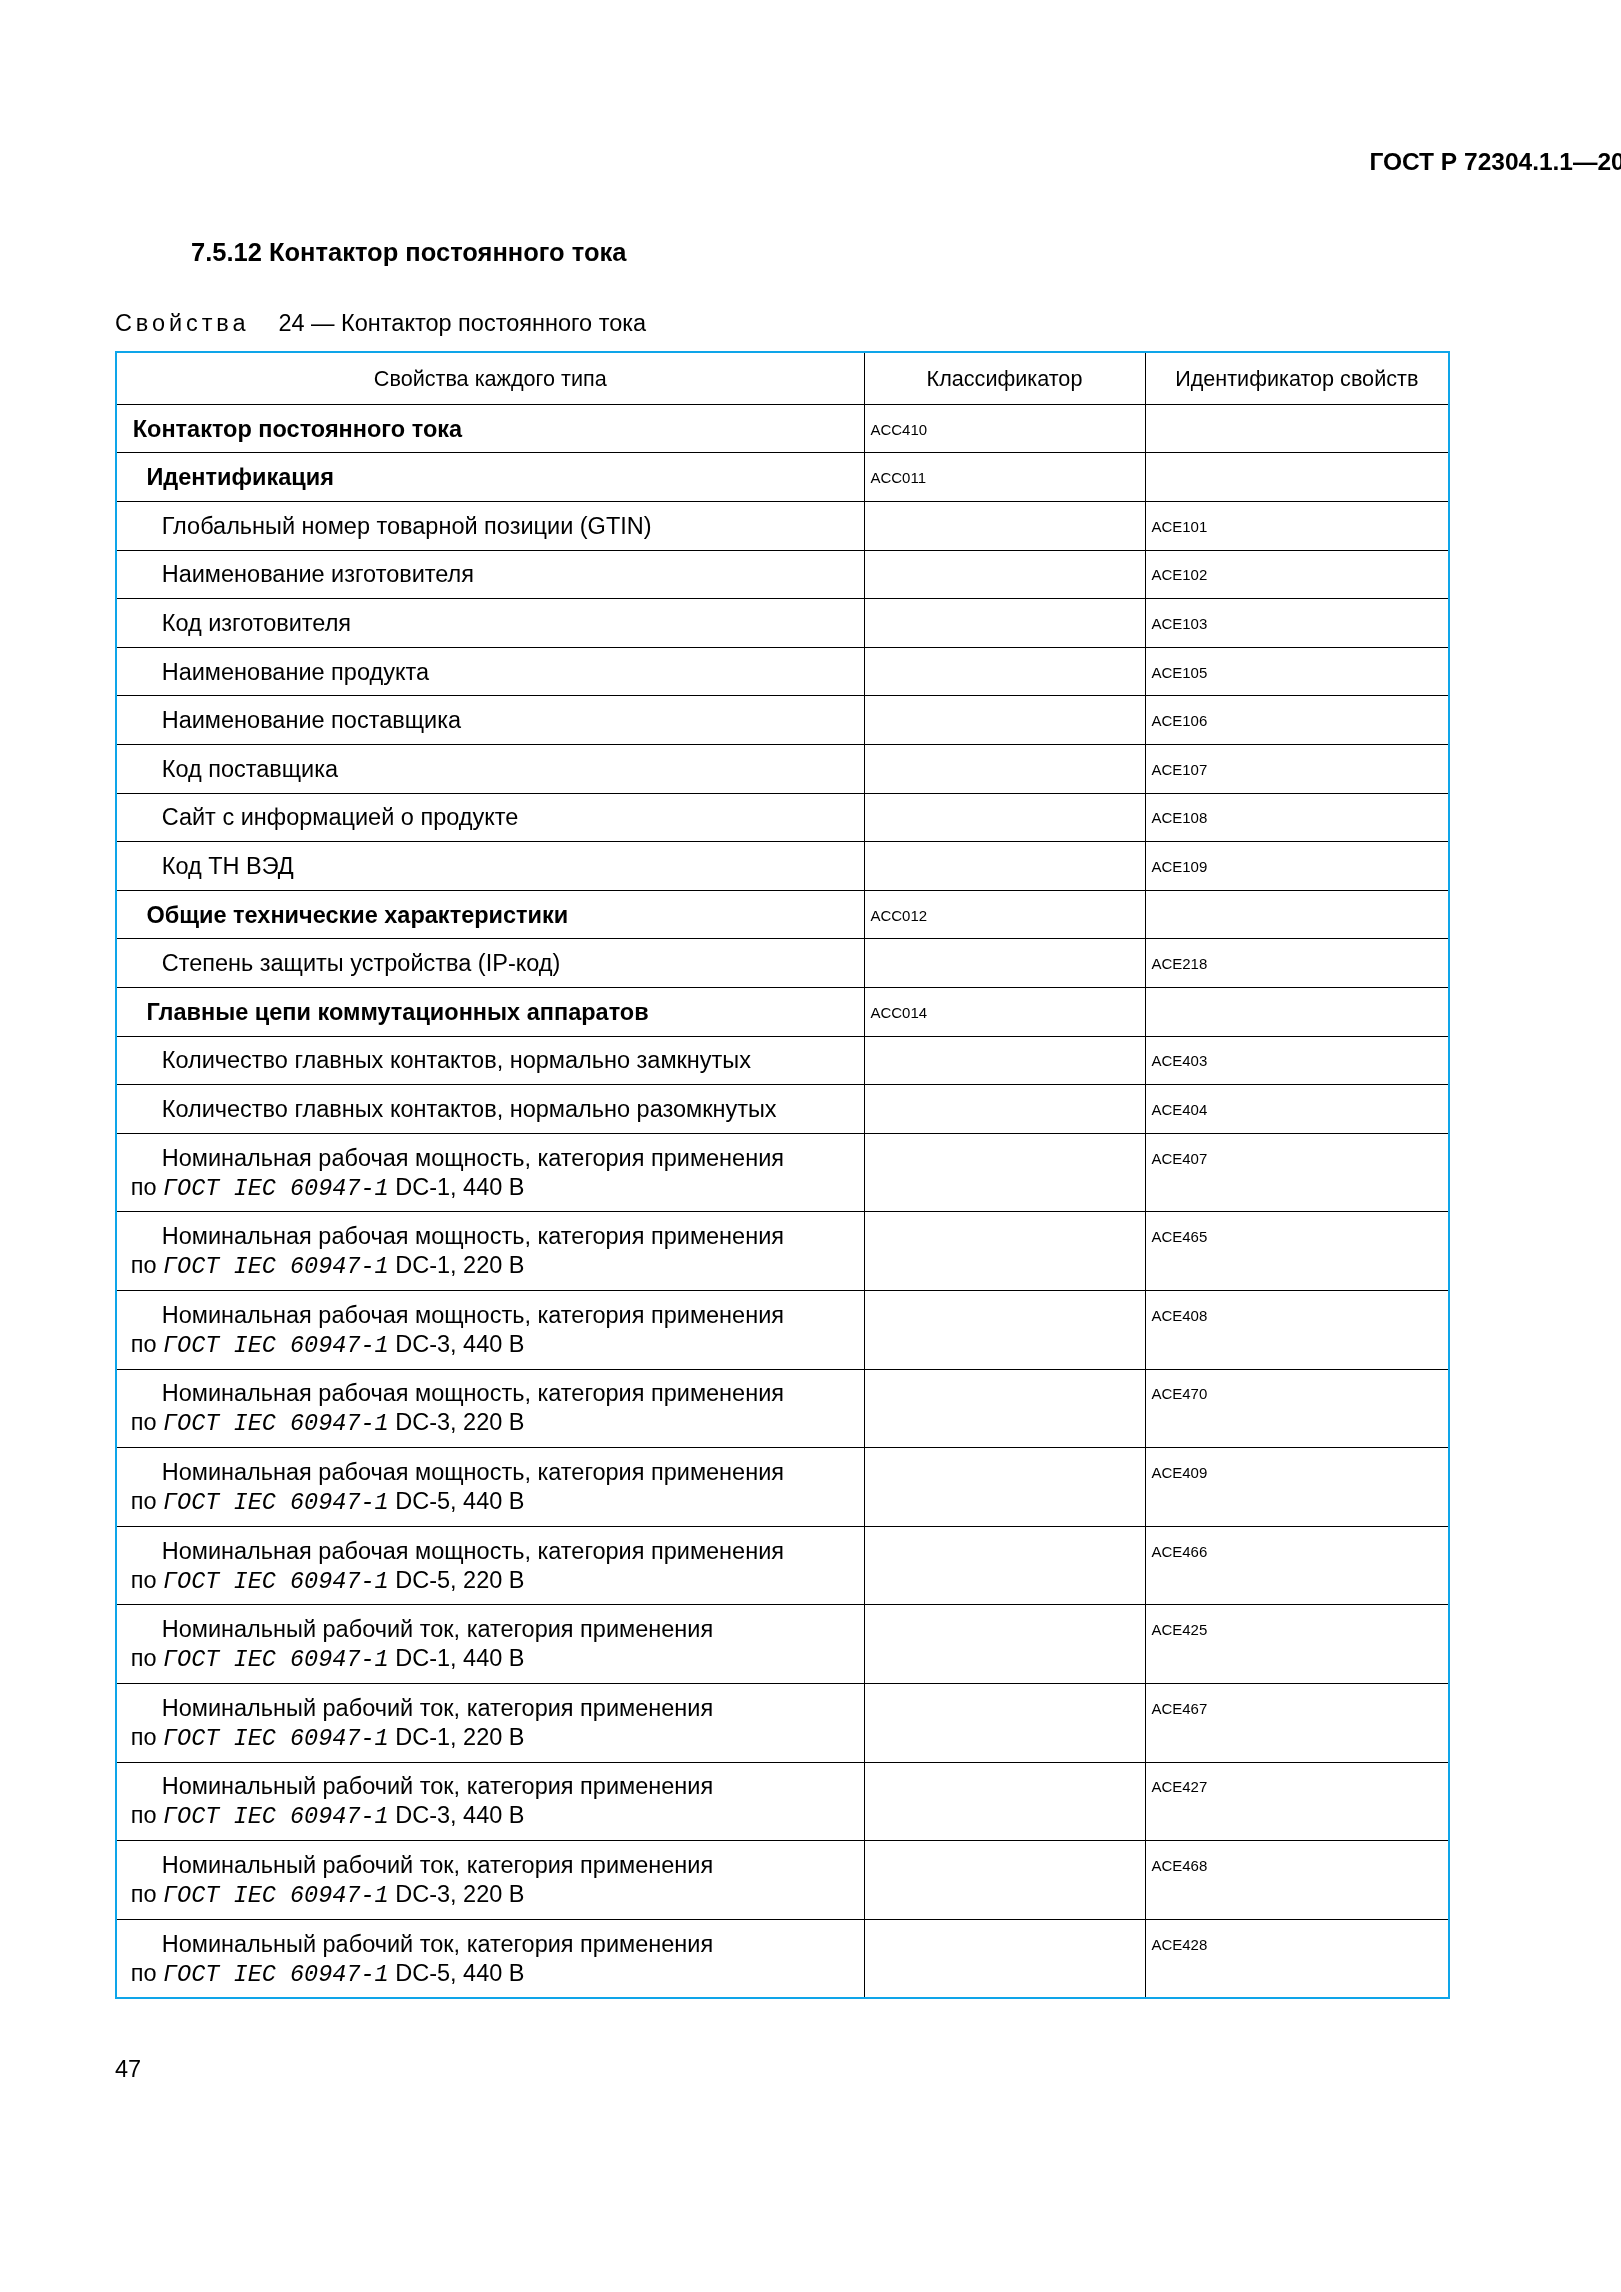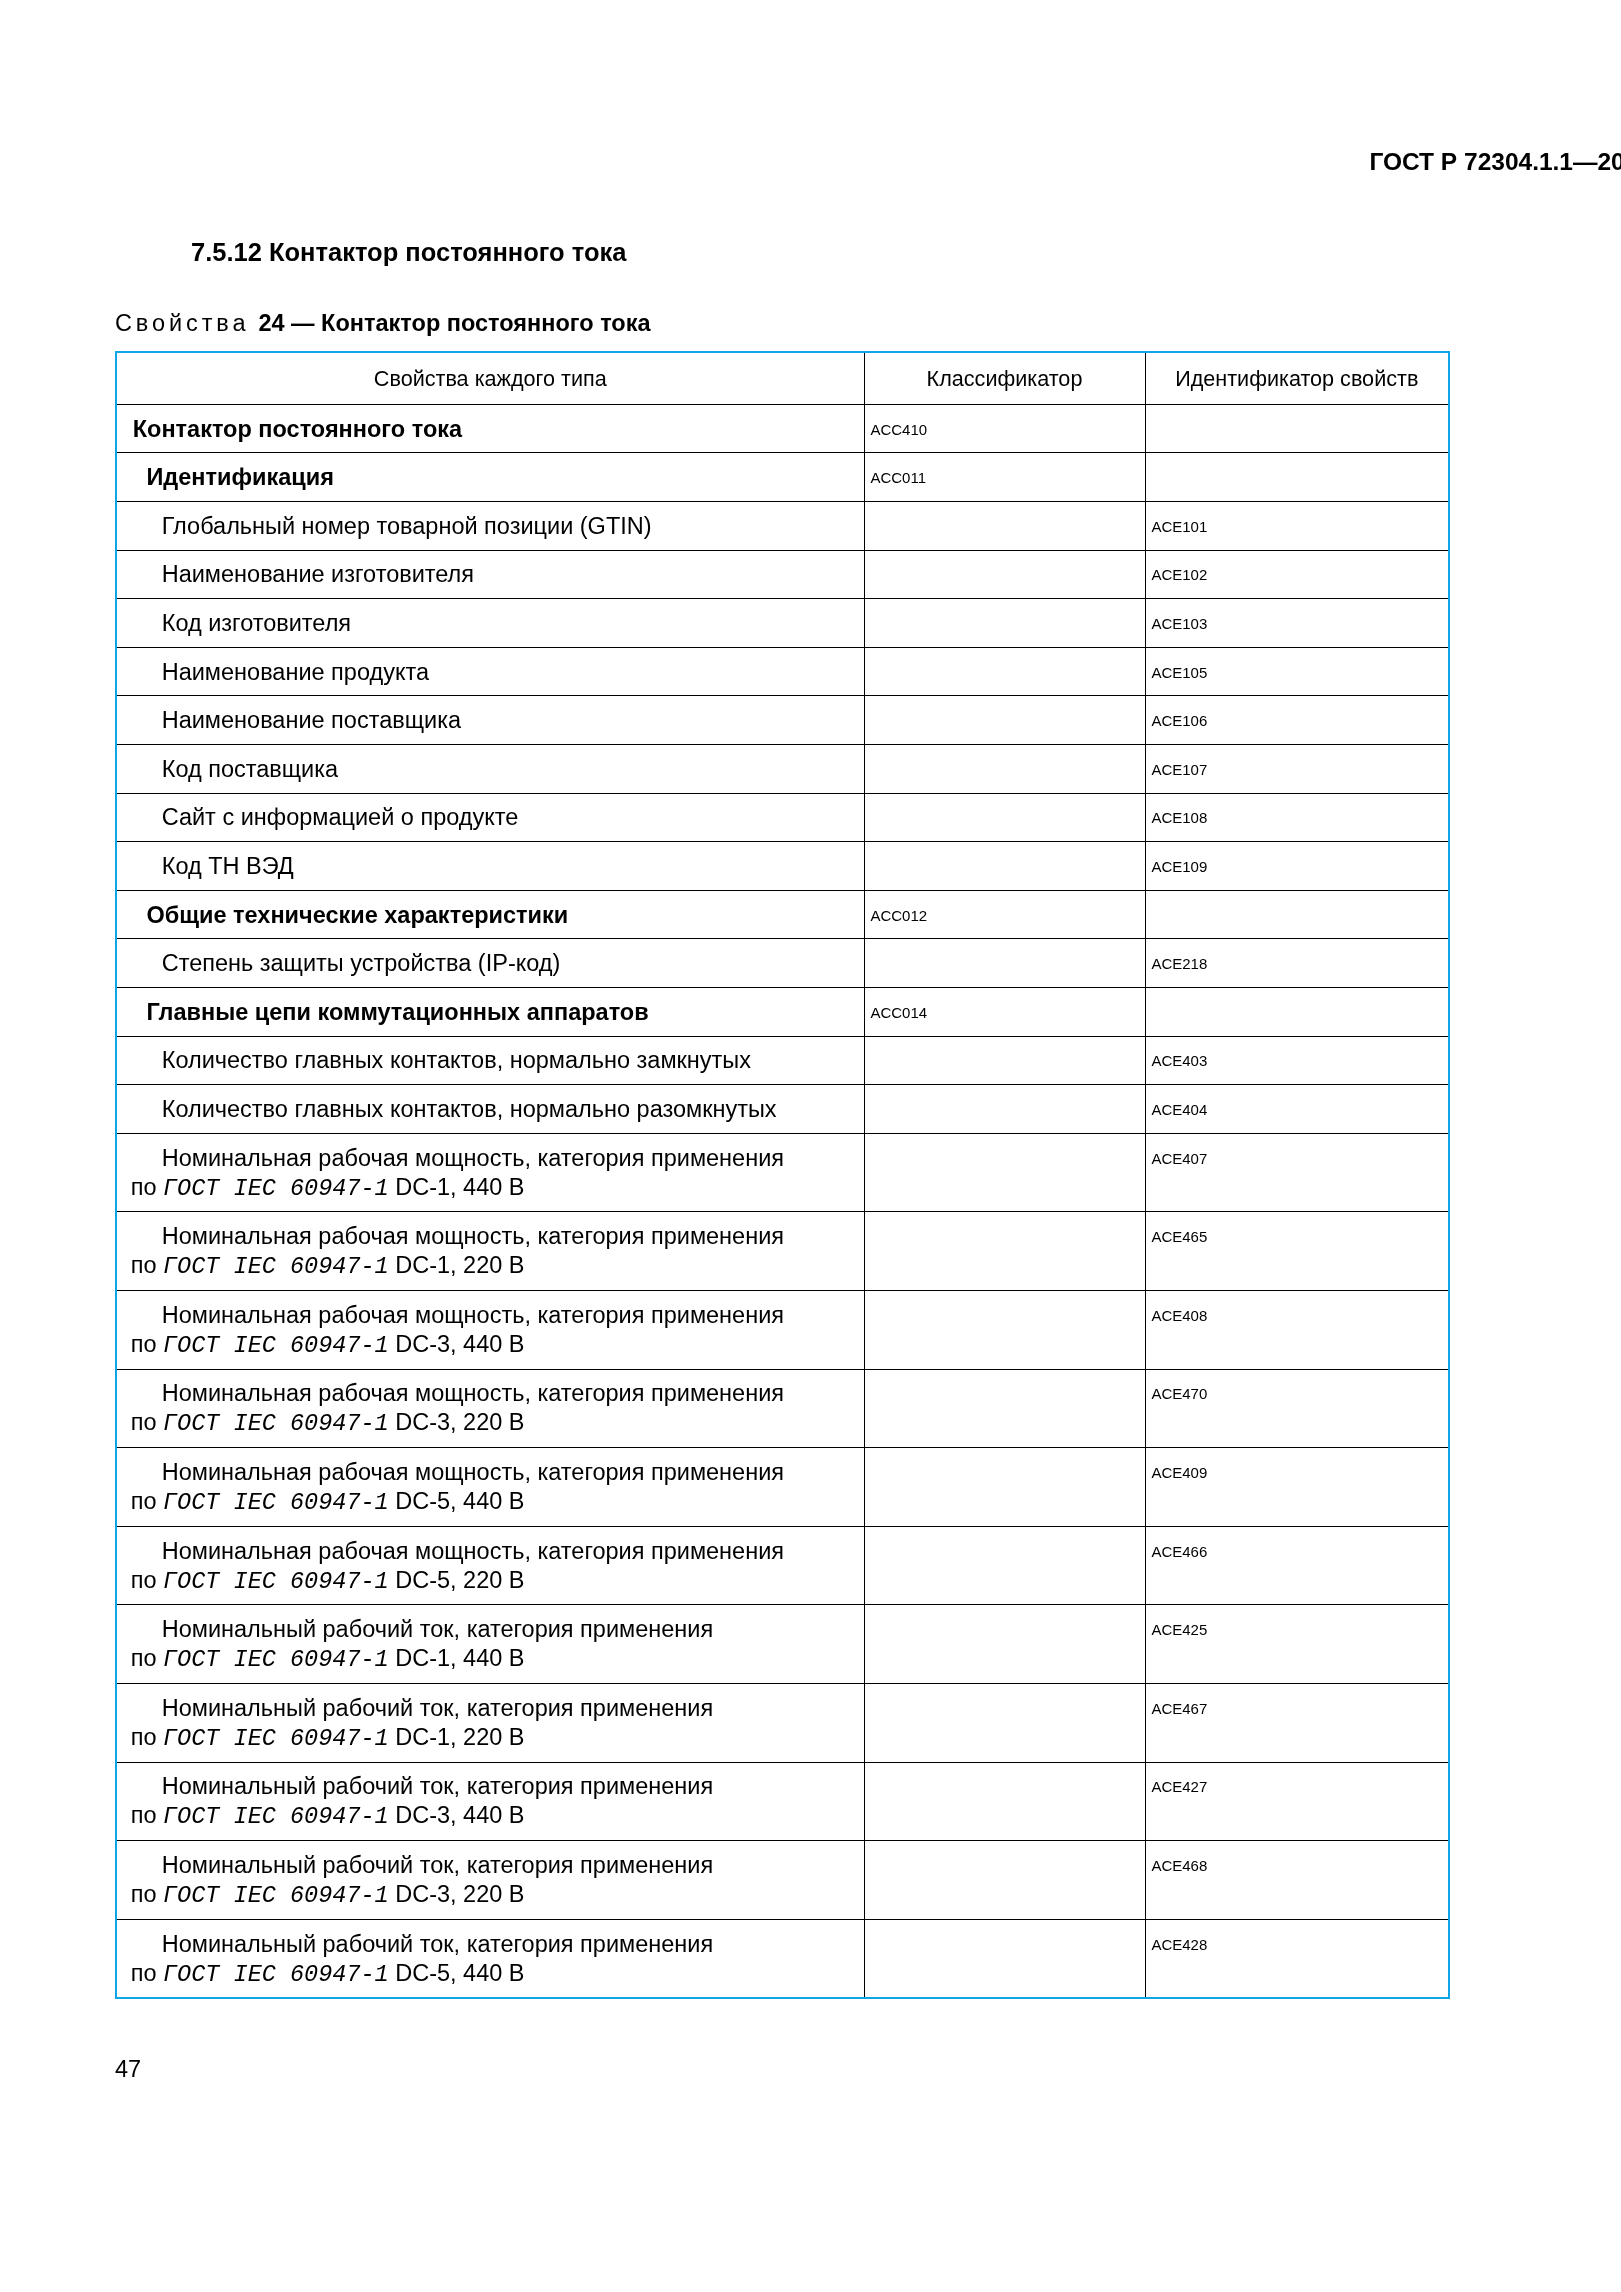--- a/index.html
+++ b/index.html
@@ -35,22 +35,21 @@
   }
   .table-caption {
     margin-top: 41px;
     font-size: 23.5px;
     line-height: 29px;
   }
   .caption-label {
     letter-spacing: 3.9px;
   }
   .caption-rest {
-    margin-left: 9px;
-    font-weight: bold;
+    margin-left: 29px;
   }
   table.gost-table {
     margin-top: 13px;
     width: 1333px;
     border-collapse: collapse;
     border: 2px solid #0ea5e9;
     table-layout: fixed;
   }
   table.gost-table th,
   table.gost-table td {

